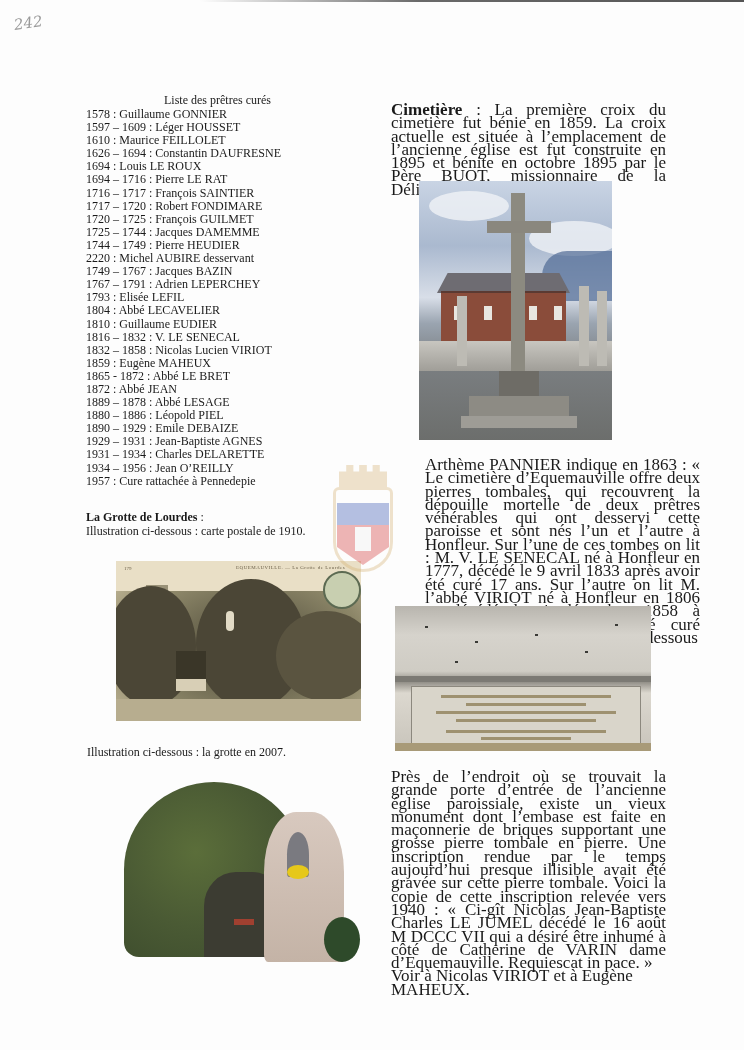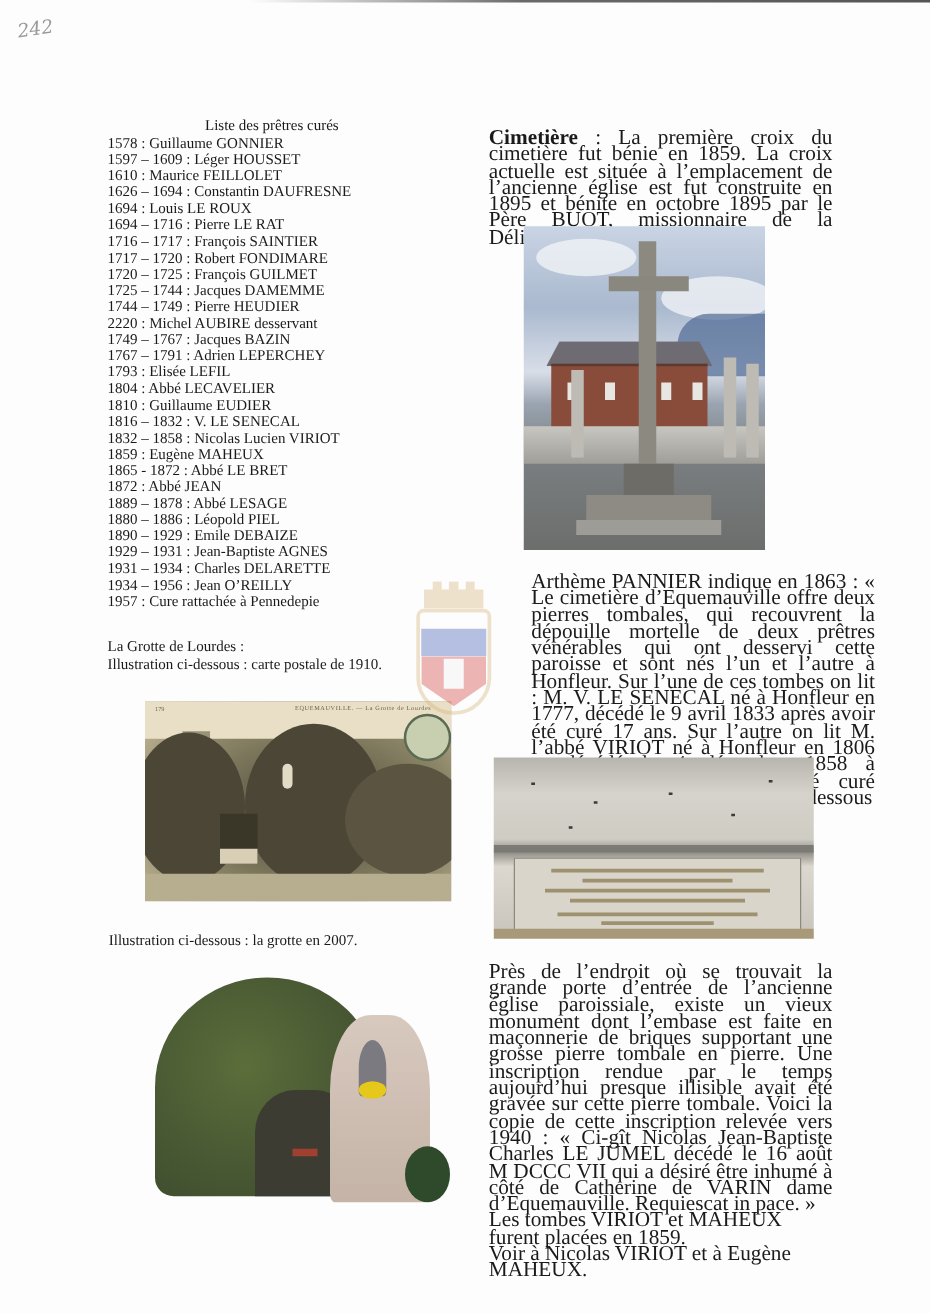--- a/index.html
+++ b/index.html
@@ -21,21 +21,21 @@
     position:absolute; left:164px; top:93px; font-size:12px; font-weight:normal;
   }
   .priest-list {
     position:absolute; left:86px; top:108px; margin:0; padding:0; list-style:none;
     font-size:12px; line-height:13.1px;
   }
   .priest-list li { white-space:nowrap; }
   .grotte-block {
     position:absolute; left:86px; top:510px; font-size:12px; line-height:14px;
   }
-  .grotte-block .h { font-weight:normal; }
+  .grotte-block .h { font-weight:bold; }
   .caption-2007 {
     position:absolute; left:87px; top:745px; font-size:12px;
   }
   .col-right {
     position:absolute; left:391px; width:275px; font-size:17px; line-height:13.3px;
     text-align:justify;
   }
   .col-right b { font-weight:bold; }
   .p1 { top:103px; }
   .p2 { top:458px;margin-left:34px; }
@@ -230,15 +230,14 @@
     <div class="line" style="top:24px;width:180px;"></div>
     <div class="line" style="top:32px;width:140px;"></div>
     <div class="line" style="top:43px;width:160px;"></div>
     <div class="line" style="top:50px;width:90px;"></div>
   </div>
   <div class="gravel"></div>
 </div>
 
 <div class="col-right p3">
   <div>Près de l’endroit où se trouvait la grande porte d’entrée de l’ancienne église paroissiale, existe un vieux monument dont l’embase est faite en maçonnerie de briques supportant une grosse pierre tombale en pierre. Une inscription rendue par le temps aujourd’hui presque illisible avait été gravée sur cette pierre tombale. Voici la copie de cette inscription relevée vers 1940 : « Ci-gît Nicolas Jean-Baptiste Charles LE JUMEL décédé le 16 août M DCCC VII qui a désiré être inhumé à côté de Catherine de VARIN dame d’Equemauville. Requiescat in pace. »</div>
-  <div style="text-align:left;">Les tombes VIRIOT et MAHEUX furent placées en 1859.</div>
   <div style="text-align:left;">Voir à Nicolas VIRIOT et à Eugène MAHEUX.</div>
 </div>
 
 </body></html>

